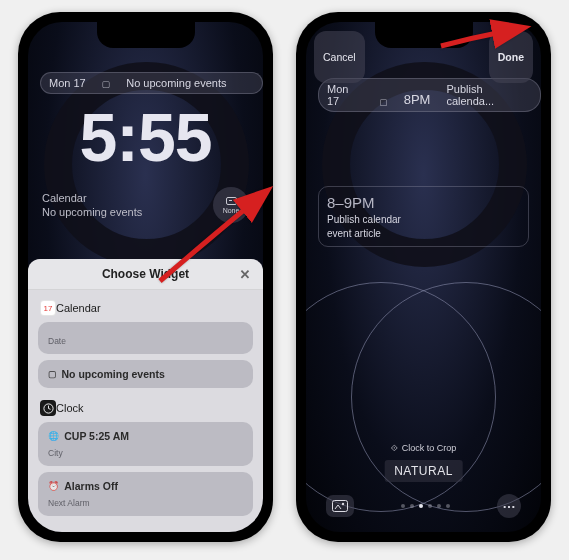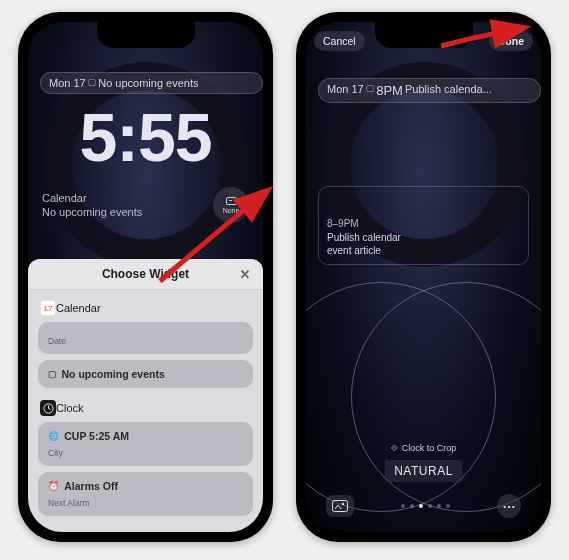--- a/index.html
+++ b/index.html
@@ -57,22 +57,22 @@
       top: 50px;
       left: 12px;
       right: 0;
       background: rgba(90,90,110,0.35);
       border: 1px solid rgba(150,150,170,0.35);
       border-radius: 16px;
       padding: 4px 8px;
       color: #d7d7e2;
       font-size: 11px;
       display: flex;
-      align-items: flex-start;
-      gap: 2px;
+      align-items: flex-end;
+      gap: 16px;
     }
     .time-big {
       position: absolute;
       top: 76px;
       left: 0; right: 0;
       text-align: center;
       color: #e6e6f0;
       font-size: 68px;
       font-weight: 600;
       letter-spacing: -1px;
@@ -187,38 +187,38 @@
       left: 0; right: 0;
       padding: 3px 8px 0;
       display: flex;
       justify-content: space-between;
       z-index: 50;
     }
     .nav-btn {
       background: rgba(70,70,85,0.55);
       color: #e6e6ee;
       font-size: 10.5px;
-      padding: 4px 9px;
+      padding: 20px 9px;
       border-radius: 12px;
     }
     .nav-btn.done { font-weight: 600; }
     .date-pill.r { top: 56px; }
     .time-big.r { top: 84px; border: 1px solid rgba(150,150,170,0.3); margin: 0 10px; border-radius: 12px; left: 10px; right: 10px; font-size: 55px; padding-bottom: 6px; }
     .event-box {
       position: absolute;
       top: 164px;
       left: 12px; right: 12px;
       border: 1px solid rgba(150,150,170,0.35);
       border-radius: 10px;
       padding: 6px 8px;
       color: #d5d5e0;
       font-size: 10px;
       line-height: 1.35;
     }
-    .event-time { font-size: 10px; color: #b6b6c4; margin-top: 24px; }
+    .event-time { font-size: 15px; color: #b6b6c4; }
     .pinch-label {
       position: absolute;
       bottom: 78px;
       left: 0; right: 0;
       text-align: center;
       color: #cfcfd8;
       font-size: 9px;
       display: flex;
       justify-content: center;
       gap: 4px;

